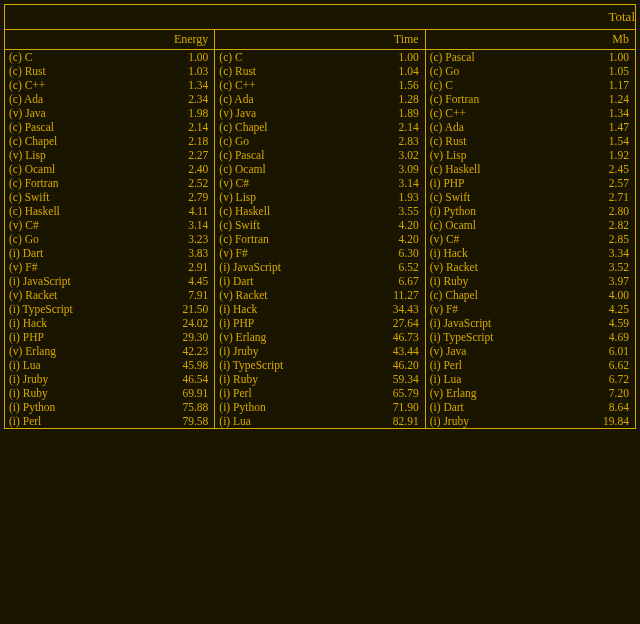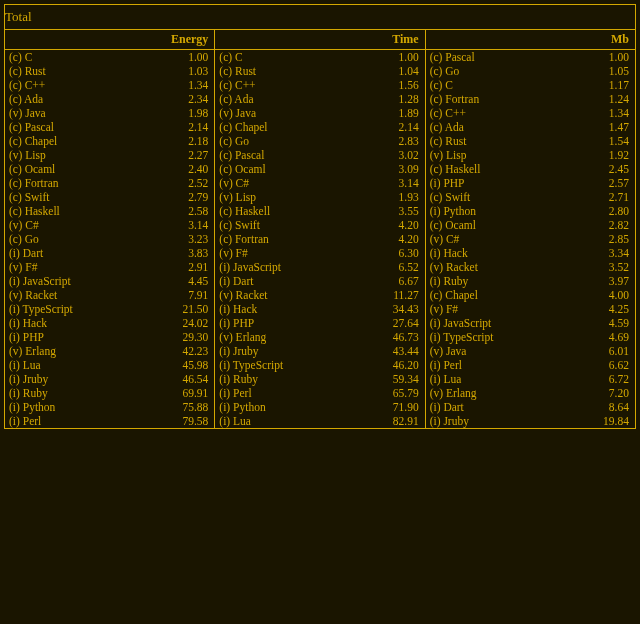--- a/index.html
+++ b/index.html
@@ -8,21 +8,21 @@
       color: #d4a800;
       font-family: 'Times New Roman', Times, serif;
       font-size: 12px;
       width: 640px;
     }
     .outer {
       border: 1px solid #d4a800;
       margin: 4px;
     }
     .title-row {
-      text-align: left;
+      text-align: right;
       border-bottom: 1px solid #d4a800;
       padding: 4px 0;
       font-size: 13px;
     }
     .tables-row {
       display: flex;
       flex-direction: row;
     }
     .table-section {
       flex: 1;
@@ -32,21 +32,21 @@
       border-right: none;
     }
     table {
       width: 100%;
       border-collapse: collapse;
     }
     th {
       text-align: right;
       padding: 2px 6px 2px 2px;
       border-bottom: 1px solid #d4a800;
-      font-weight: bold;
+      font-weight: normal;
       font-size: 12px;
     }
     th:first-child {
       text-align: left;
     }
     td {
       padding: 1px 6px 1px 2px;
       white-space: nowrap;
       font-size: 11.5px;
     }
@@ -112,21 +112,21 @@
             <tr>
               <td>(c) Fortran</td>
               <td>2.52</td>
             </tr>
             <tr>
               <td>(c) Swift</td>
               <td>2.79</td>
             </tr>
             <tr>
               <td>(c) Haskell</td>
-              <td>2.58</td>
+              <td>4.11</td>
             </tr>
             <tr>
               <td>(v) C#</td>
               <td>3.14</td>
             </tr>
             <tr>
               <td>(c) Go</td>
               <td>3.23</td>
             </tr>
             <tr>

